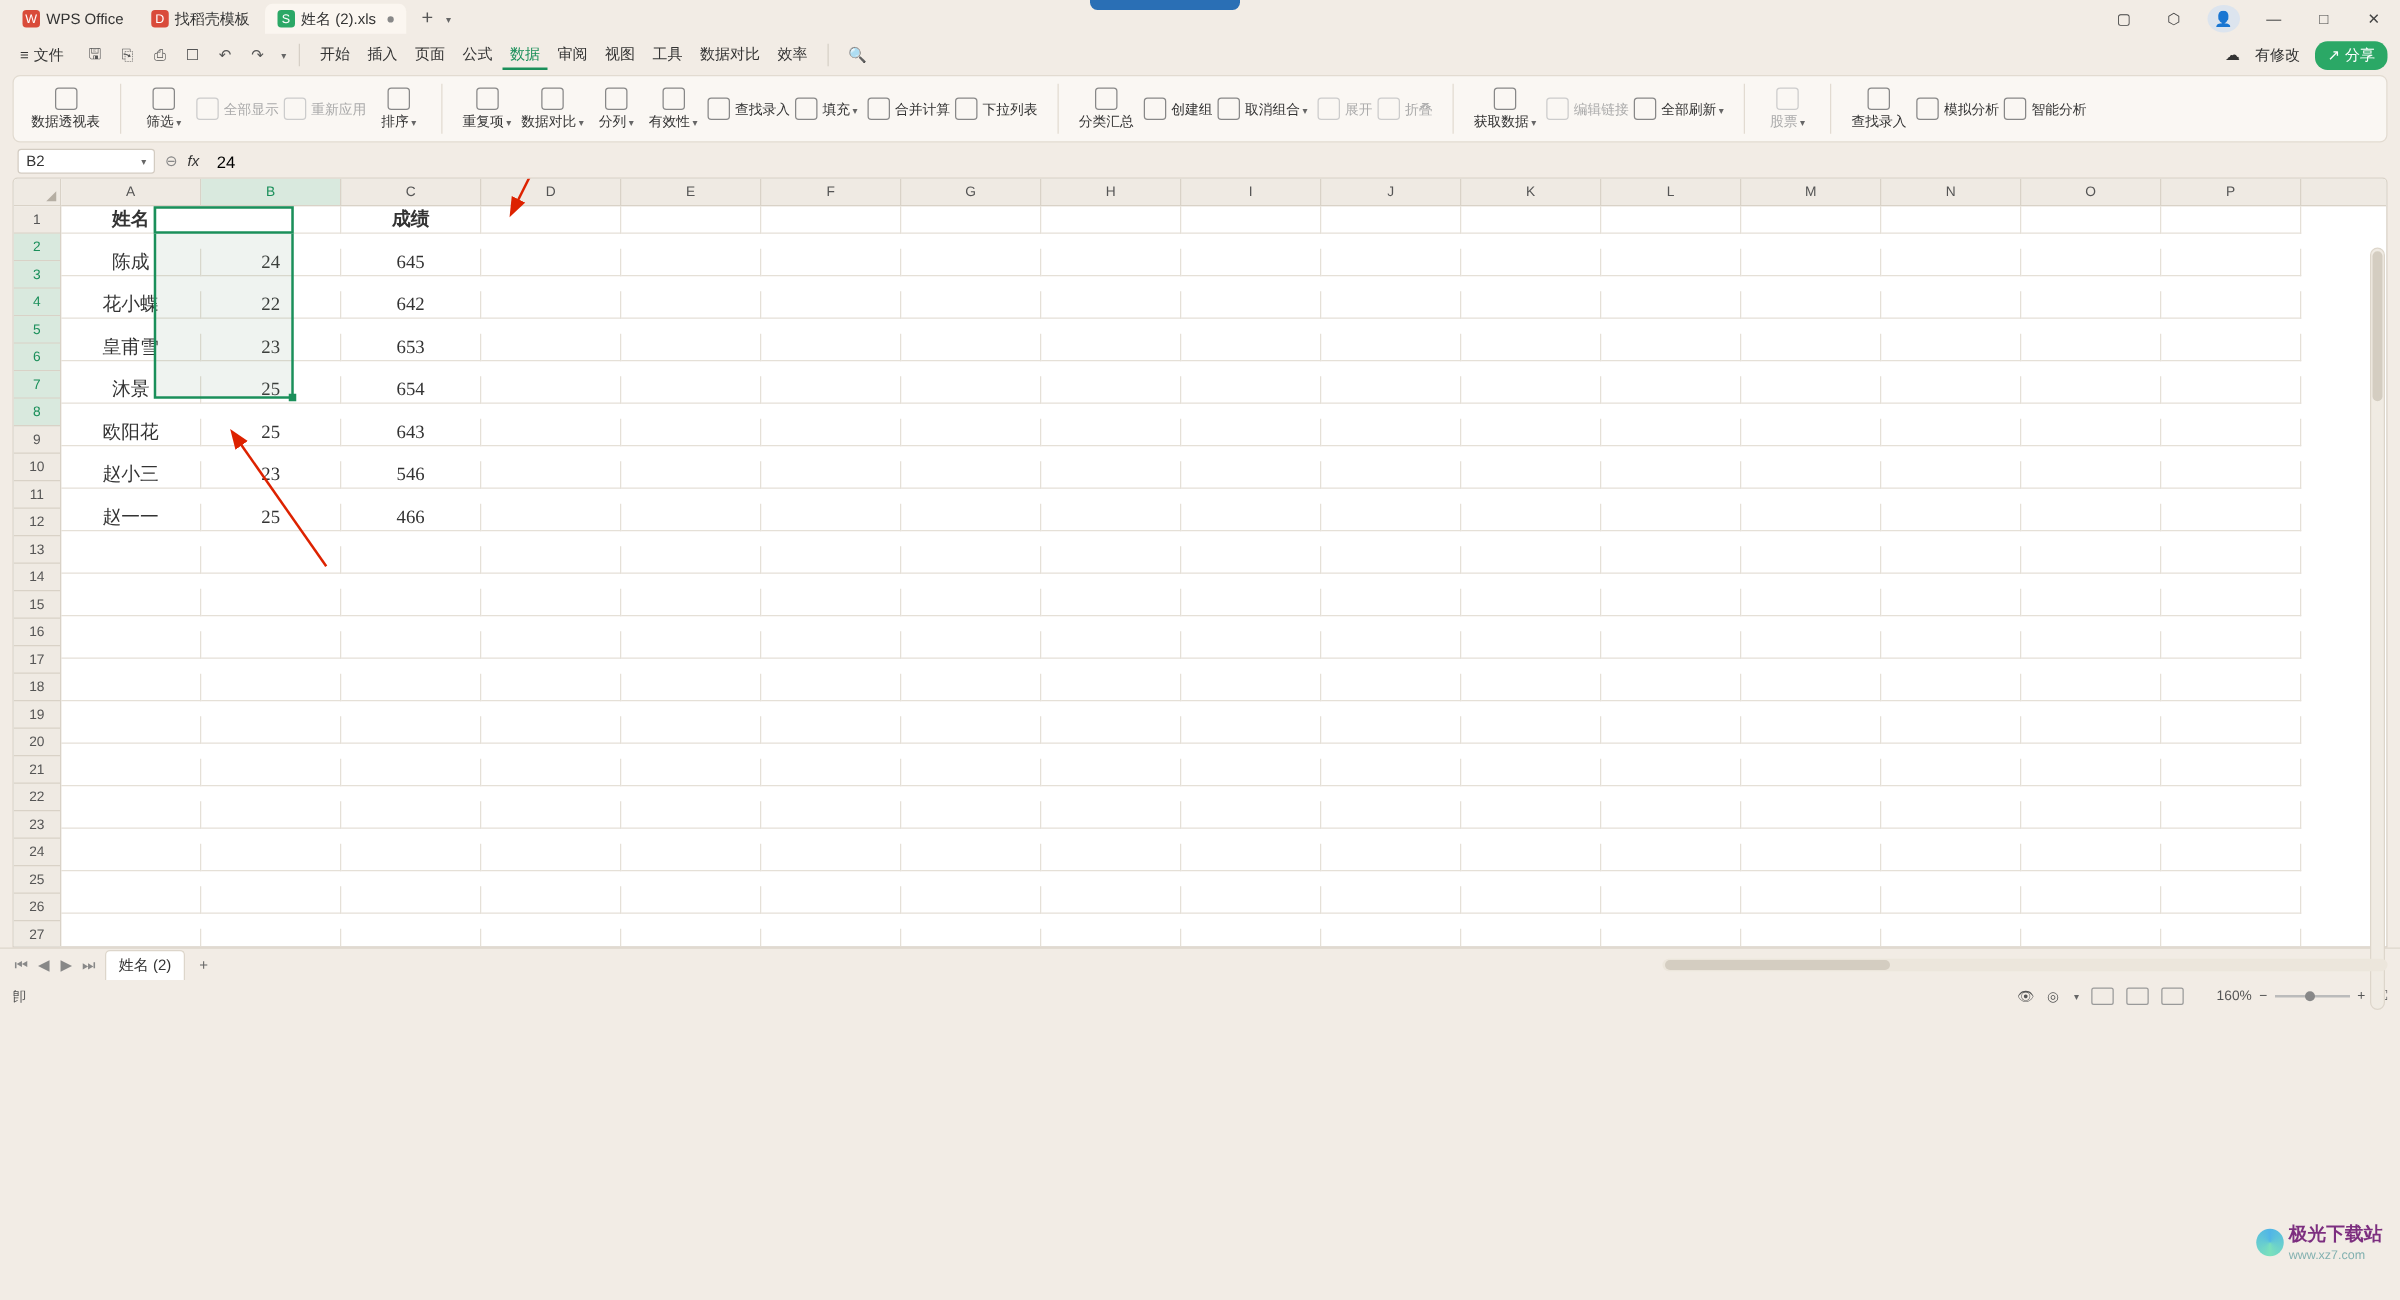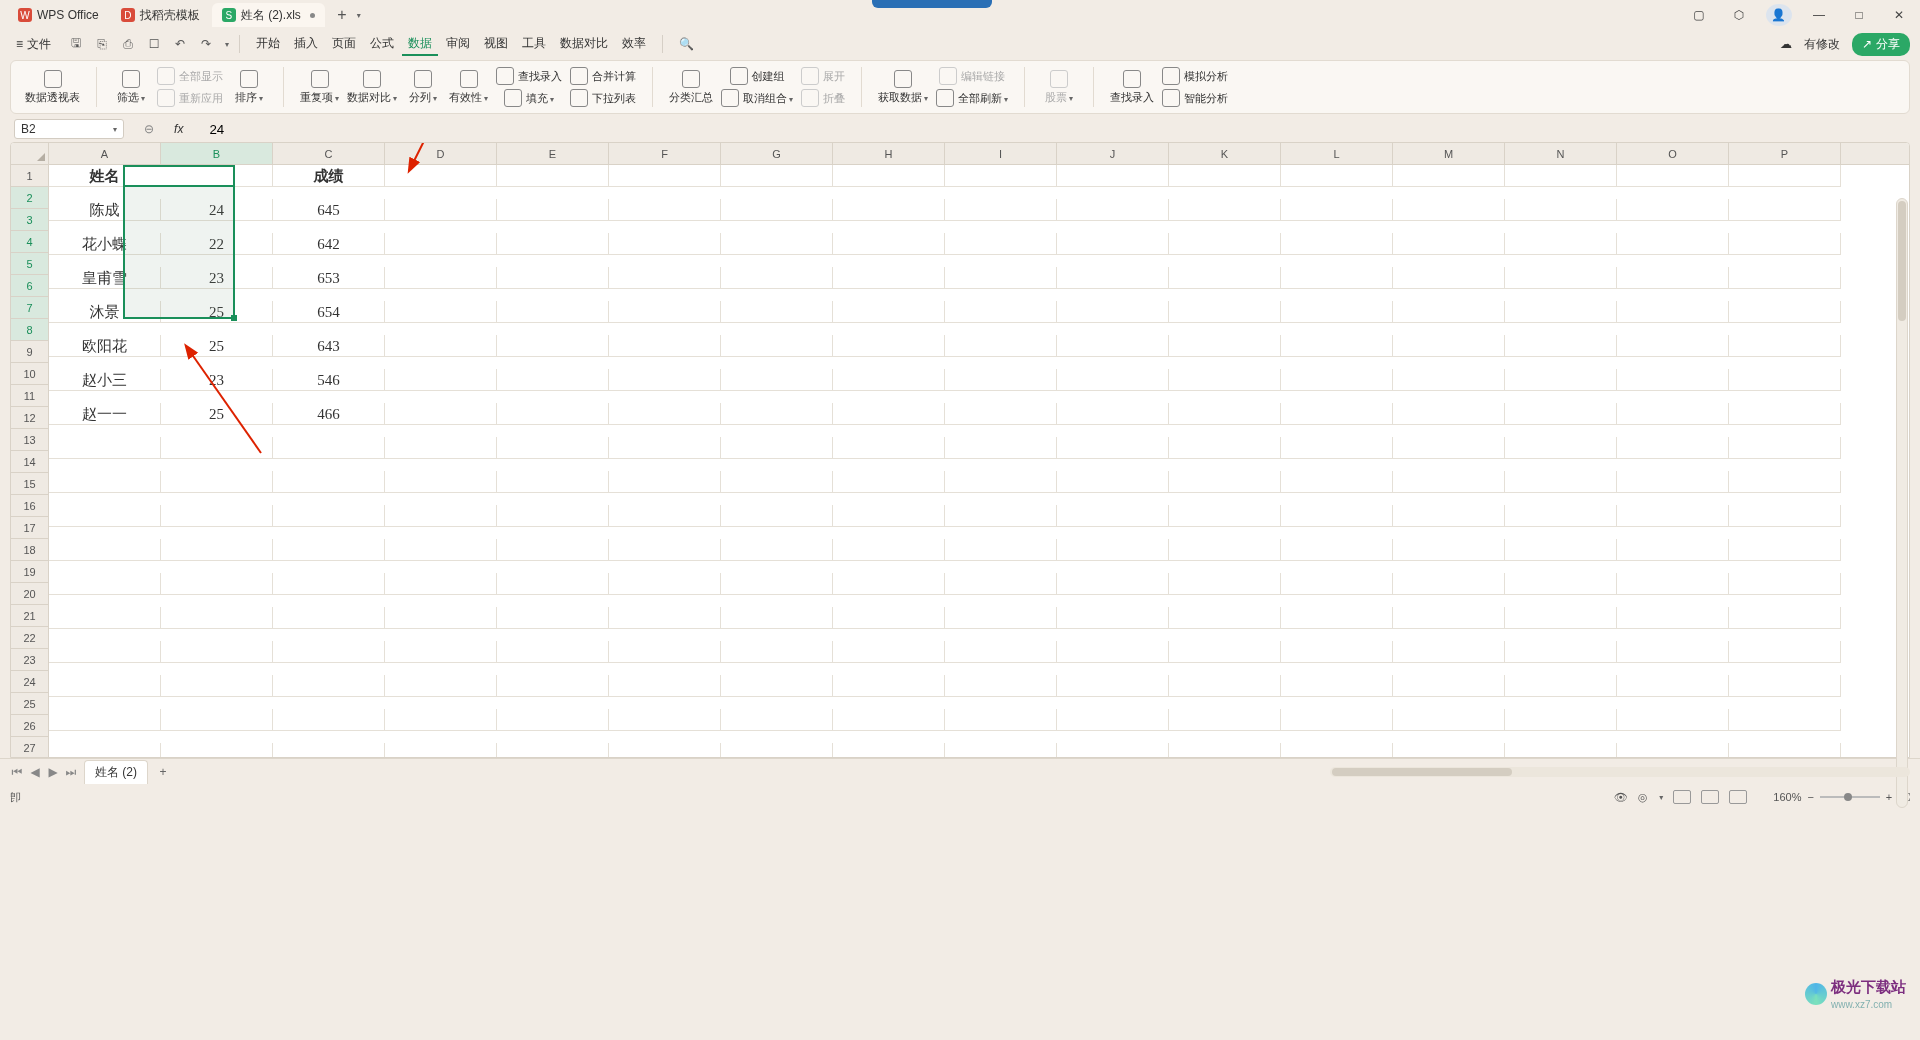--- a/index.html
+++ b/index.html
@@ -32,25 +32,25 @@
 
 .ribbon { height: 54px; background: #faf7f3; border: 1px solid #e2dbd1; border-radius: 6px; margin: 2px 10px; display: flex; align-items: center; padding: 0 8px; gap: 6px; }
 .ribbon .group { display: flex; align-items: center; gap: 8px; padding: 0 6px; }
 .ribbon .vsep { width: 1px; height: 40px; background: #e2dbd1; margin: 0 4px; }
 .ribbon .rbtn { display: flex; flex-direction: column; align-items: center; justify-content: center; gap: 2px; cursor: pointer; color: #333; min-width: 36px; }
 .ribbon .rbtn.h { flex-direction: row; gap: 4px; min-width: auto; }
 .ribbon .rbtn .ricon { width: 18px; height: 18px; border: 1px solid #888; border-radius: 3px; display:inline-block;}
 .ribbon .rbtn .rlabel { font-size: 11px; white-space: nowrap; }
 .ribbon .rbtn.disabled { color: #aaa; }
 .ribbon .rbtn.disabled .ricon { border-color: #ccc; }
-.ribbon .stack { display: flex; flex-direction: column; gap: 4px; }
+.ribbon .stack { display: flex; flex-direction: row; gap: 4px; }
 .caret { font-size: 8px; color: #666; margin-left: 2px; }
 
 
-.fbar { height: 26px; display: flex; align-items: center; padding: 0 10px 0 14px; gap: 20px; background: #f2ece5;}
+.fbar { height: 26px; display: flex; align-items: center; padding: 0 10px 0 14px; gap: 8px; background: #f2ece5;}
 .fbar .namebox { width: 110px; height: 20px; background: #fff; border: 1px solid #d3ccc2; border-radius: 3px; display: flex; align-items: center; padding: 0 6px; justify-content:space-between;}
 .fbar .fxinput { flex: 1; height: 20px; background: transparent; border: none; outline: none; padding: 0 6px; }
 
 
 .gridwrap { position: relative; background: #fff; margin: 0 10px; border: 1px solid #d9d2c7; border-radius: 4px 4px 0 0; height: 616px; overflow: hidden; }
 .corner { position: absolute; left: 0; top: 0; width: 38px; height: 22px; background: #efeae3; border-right: 1px solid #d9d2c7; border-bottom: 1px solid #d9d2c7; }
 .corner::after { content:''; position:absolute; right:3px; bottom:3px; width:0; height:0; border-left: 8px solid transparent; border-bottom: 8px solid #b5aea3; }
 .colheads { position: absolute; left: 38px; top: 0; right: 0; height: 22px; display: flex; background:#efeae3; border-bottom:1px solid #d9d2c7;}
 .colheads .ch { width: 112px; text-align: center; line-height: 22px; color: #555; border-right: 1px solid #d9d2c7; font-size:11px;}
 .colheads .ch.sel { background:#d9e9de; color:#1a8f5a;}

